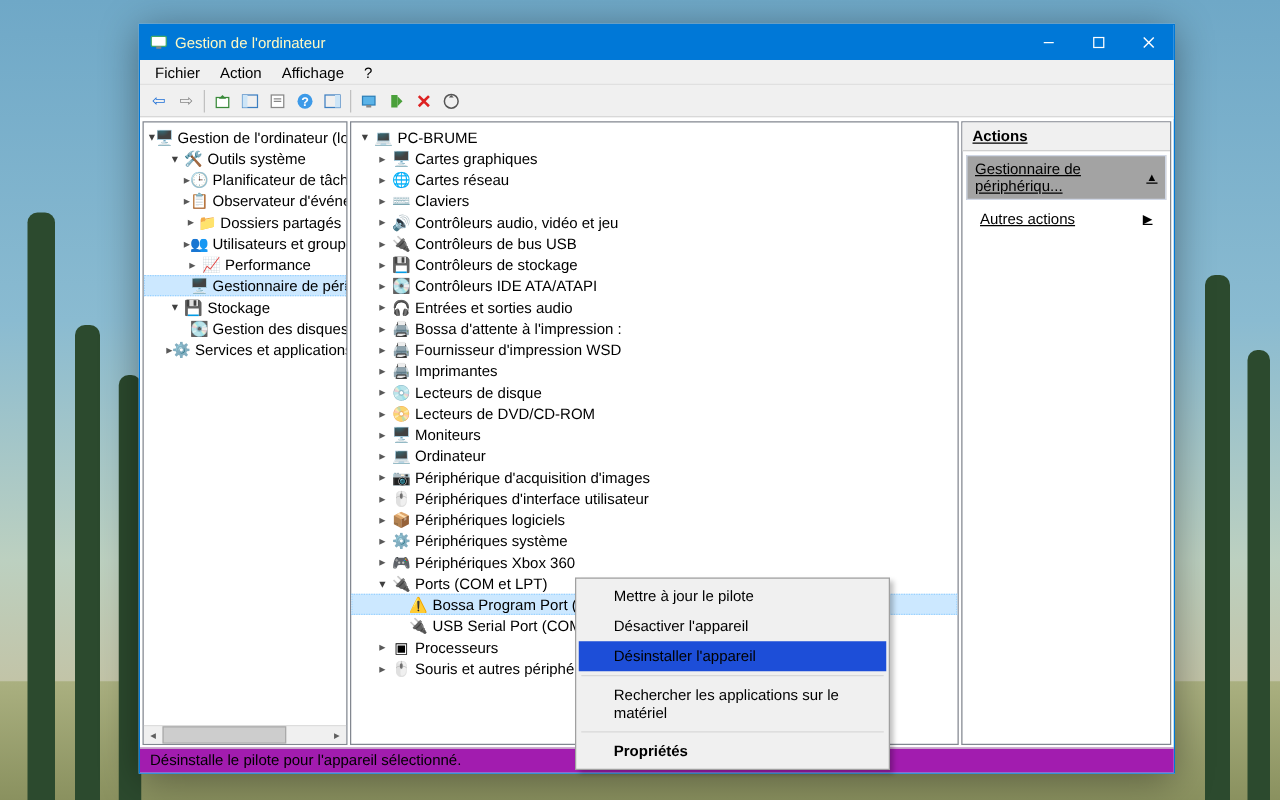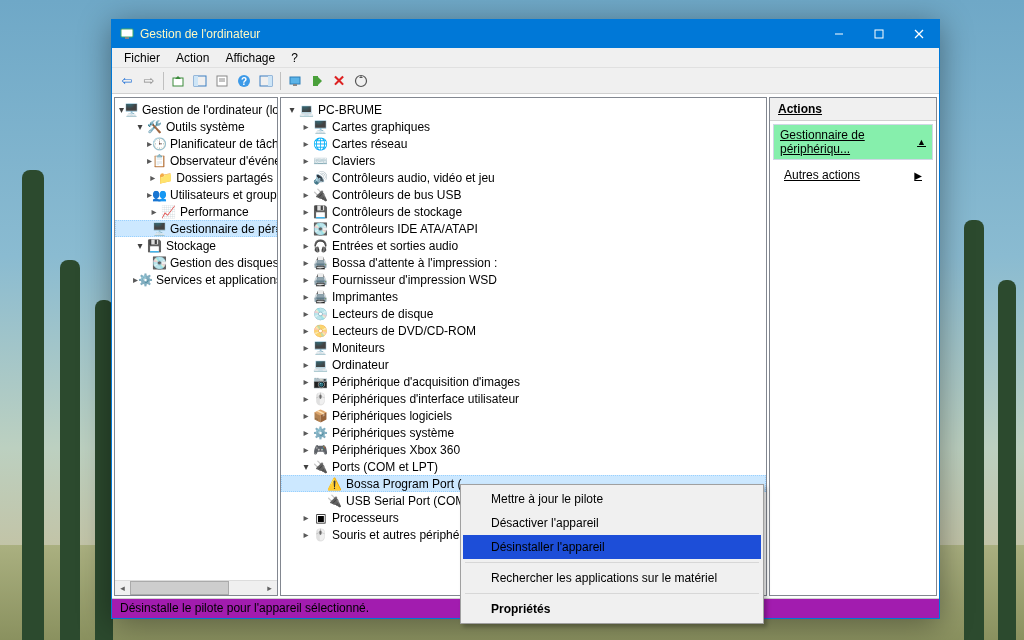--- a/index.html
+++ b/index.html
@@ -37,26 +37,26 @@
 .tree-row .arrow.open { color: #404040; }
 .tree-row .ico { width: 16px; height: 16px; margin-right: 3px; display: inline-flex; align-items: center; justify-content: center; font-size: 12px; }
 .tree-row.selected { background: #cce8ff; outline: 1px dotted #99d1ff; outline-offset: -1px; }
 
 .scrollbar-h { position: absolute; bottom: 0; left: 0; right: 0; height: 15px; background: #f0f0f0; border-top: 1px solid #ddd; display: flex; }
 .scrollbar-h .thumb { background: #cdcdcd; border: 1px solid #aaa; }
 .scrollbar-h .sbtn { width: 15px; display: flex; align-items: center; justify-content: center; font-size: 9px; color: #606060; }
 .scrollbar-h .track { flex: 1; position: relative; }
 
 .actions-header { background: #f0f0f0; border-bottom: 1px solid #d0d0d0; padding: 4px 8px; font-weight: bold; }
-.actions-sub { background: #86efac; border: 1px solid #d0d7e5; margin: 3px; padding: 3px 6px; display: flex; justify-content: space-between; align-items: center; }
+.actions-sub { background: #a3a3a3; border: 1px solid #d0d7e5; margin: 3px; padding: 3px 6px; display: flex; justify-content: space-between; align-items: center; }
 .actions-item { padding: 5px 14px; display: flex; justify-content: space-between; align-items: center; text-align: center; }
 
 .statusbar { height: 20px; border-top: 1px solid #d0d0d0; background: #a21caf; font-size: 12px; padding: 2px 8px; display: flex; align-items: flex-start; }
 
-.context-menu { position: absolute; left: 460px; top: 484px; width: 304px; background: #f0f0f0; border: 1px solid #a0a0a0; box-shadow: 3px 3px 4px rgba(0,0,0,0.25); font-size: 12px; z-index: 50; padding: 2px; }
+.context-menu { position: absolute; left: 460px; top: 462px; width: 252px; background: #f0f0f0; border: 1px solid #a0a0a0; box-shadow: 3px 3px 4px rgba(0,0,0,0.25); font-size: 12px; z-index: 50; padding: 2px; }
 .context-menu .mi { padding: 5px 28px 5px 28px; cursor: default; }
 .context-menu .mi.highlight { background: #1d4ed8; }
 .context-menu .msep { height: 1px; background: #d7d7d7; margin: 3px 2px; }
 .context-menu .mi.bold { font-weight: bold; }
 
 .pad-1 { padding-left: 4px; }
 .pad-2 { padding-left: 18px; }
 .pad-3 { padding-left: 32px; }
 </style>
 </head>

